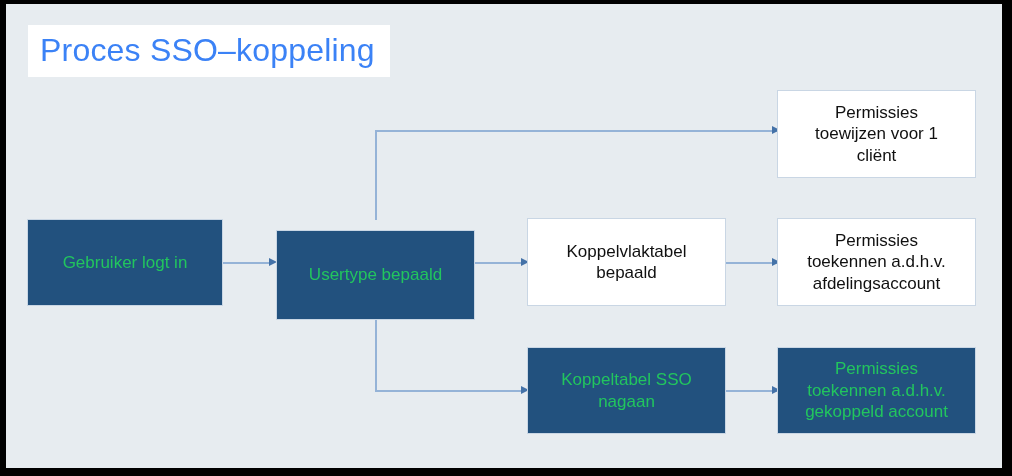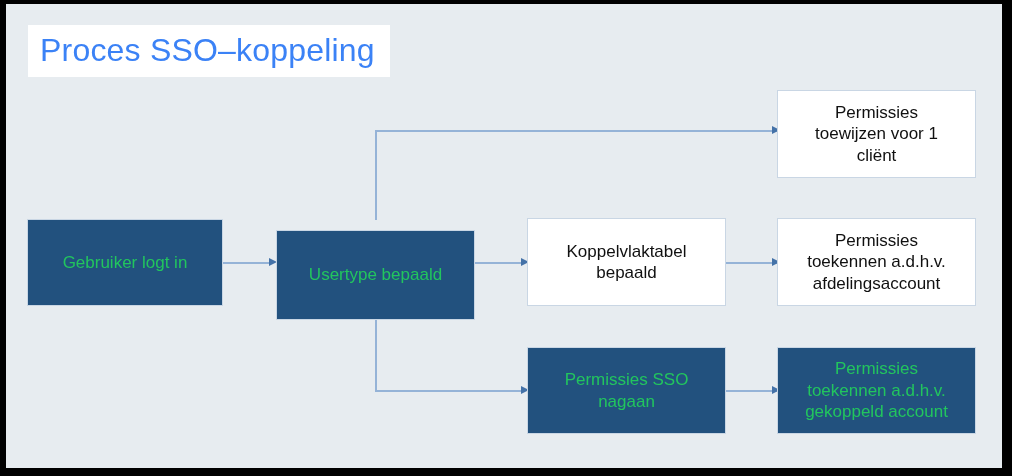--- a/index.html
+++ b/index.html
@@ -137,21 +137,21 @@
 bepaald</span>
     </div>
 
     <div class="node outlined" style="left:772px; top:215px; width:197px; height:86px;">
       <span class="node-label">Permissies
 toekennen a.d.h.v.
 afdelingsaccount</span>
     </div>
 
     <div class="node filled" style="left:522px; top:344px; width:197px; height:85px;">
-      <span class="node-label">Permissies SSO
+      <span class="node-label">Koppeltabel SSO
 nagaan</span>
     </div>
 
     <div class="node filled" style="left:772px; top:344px; width:197px; height:85px;">
       <span class="node-label">Permissies
 toekennen a.d.h.v.
 gekoppeld account</span>
     </div>
 
   </div>

